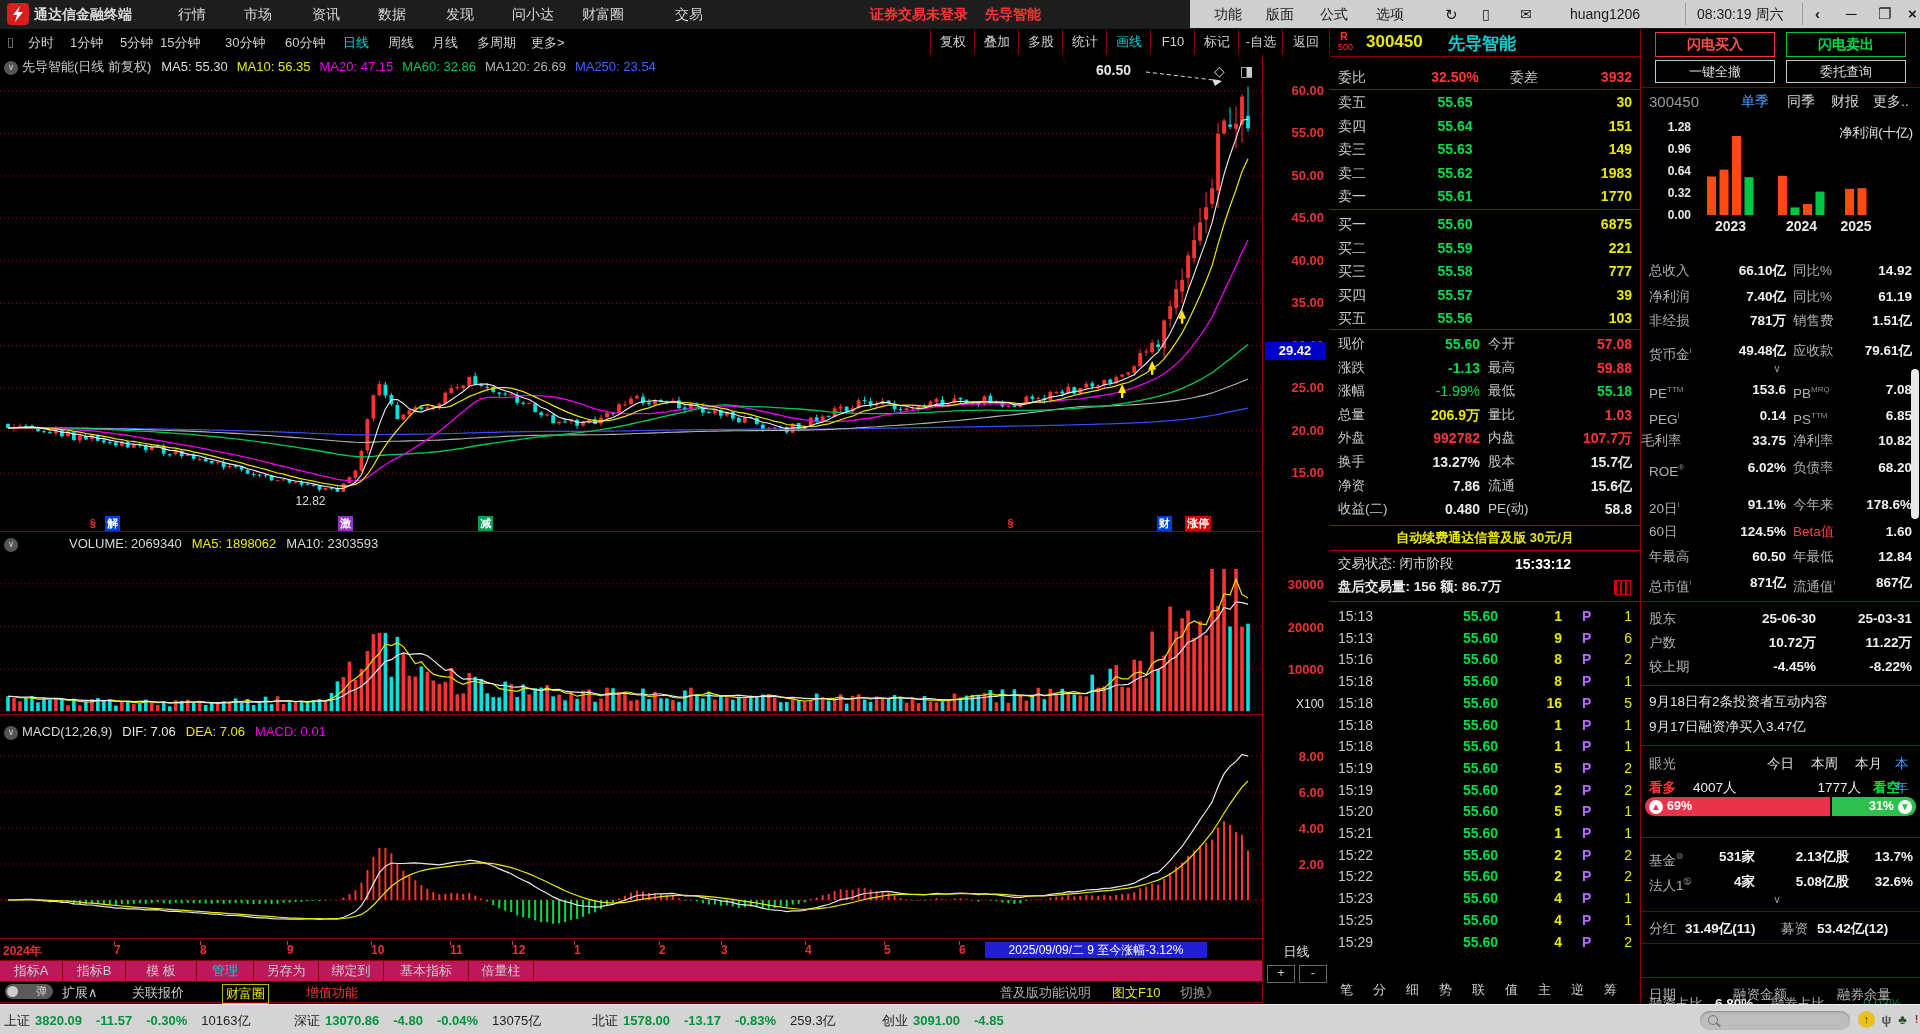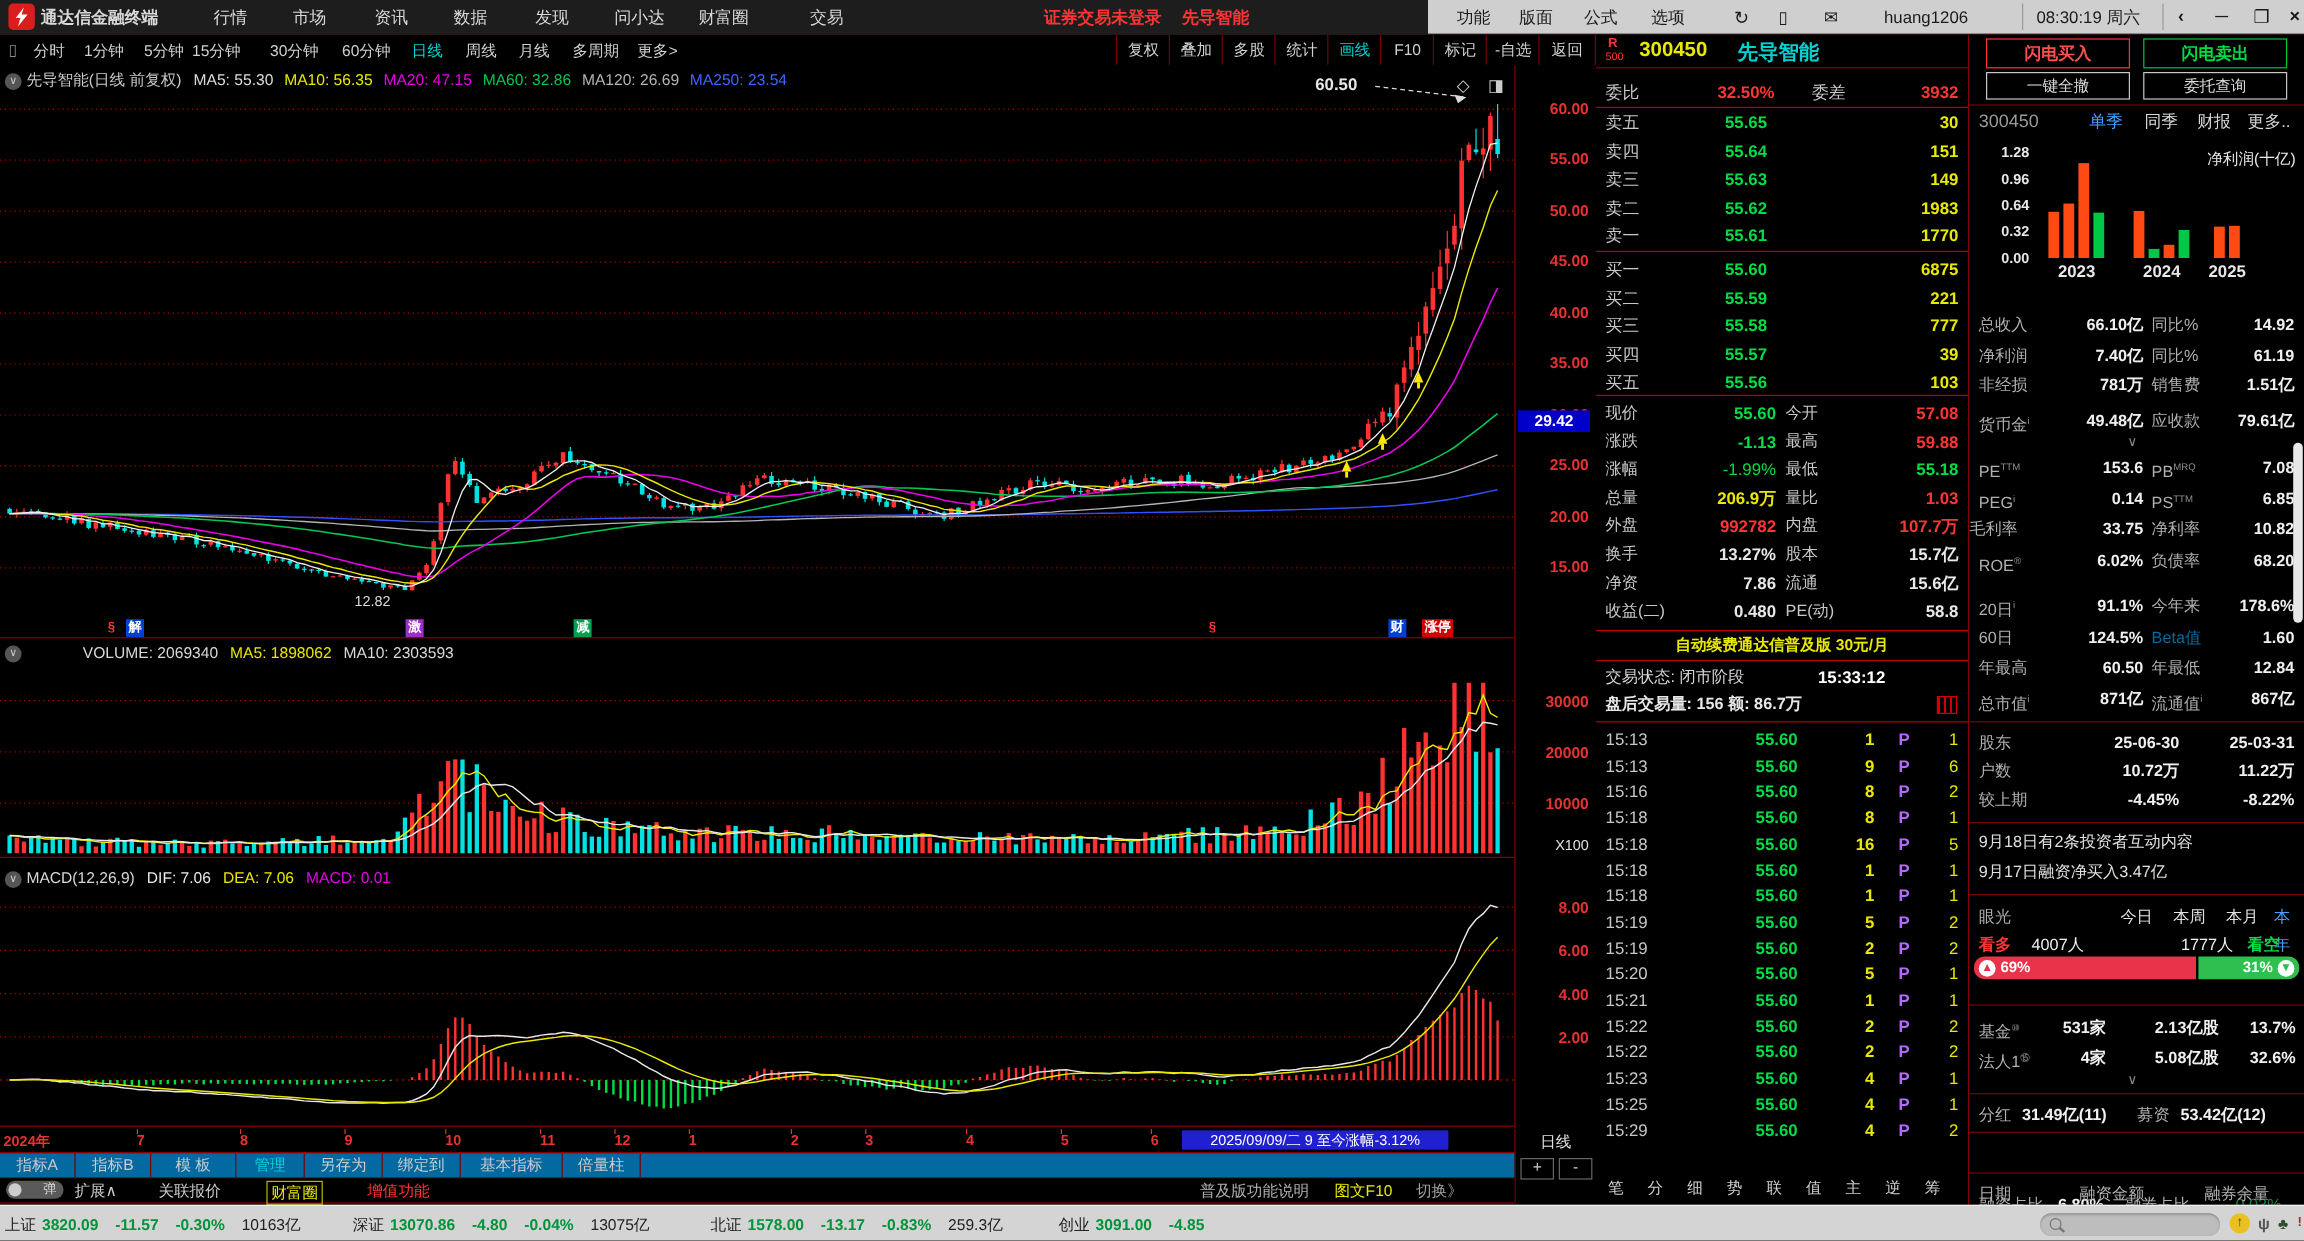--- a/index.html
+++ b/index.html
@@ -33,21 +33,21 @@
   
   #axis-col{position:absolute;left:1262px;top:55px;width:67px;height:885px;background:#000;border-left:1px solid #8a0000;border-right:1px solid #8a0000;}
   .axis-lbl{position:absolute;right:6px;font-size:13px;font-weight:bold;color:#e63232;}
   #price-marker{position:absolute;left:2px;width:60px;height:18px;background:#0000c8;color:#fff;font-size:13px;font-weight:bold;text-align:center;line-height:18px;}
   
   #xaxis{position:absolute;left:0;top:941px;width:1262px;height:19px;background:#000;border-bottom:1px solid #8a0000;}
   .month-lbl{position:absolute;top:2px;font-size:12px;font-weight:bold;color:#e63232;}
   #datebox{position:absolute;left:985px;top:1px;width:222px;height:16px;background:#2020d0;color:#fff;font-size:12px;text-align:center;line-height:16px;}
   #axis-foot{position:absolute;left:1262px;top:941px;width:67px;height:62px;background:#000;border-left:1px solid #8a0000;border-right:1px solid #8a0000;color:#e0e0e0;}
   .zoom-btn{position:absolute;top:24px;width:26px;height:16px;border:1px solid #666;color:#ccc;text-align:center;line-height:14px;font-size:13px;}
-  #tabs1{position:absolute;left:0;top:961px;width:1262px;height:20px;background:#0369a1;border-bottom:1px solid #8a0000;font-size:13px;color:#cccccc;}
+  #tabs1{position:absolute;left:0;top:961px;width:1262px;height:20px;background:#be185d;border-bottom:1px solid #8a0000;font-size:13px;color:#cccccc;}
   .tab1{position:absolute;top:0;height:20px;line-height:20px;text-align:center;border-right:1px solid #7a0000;}
   #tabs2{position:absolute;left:0;top:982px;width:1262px;height:20px;background:#000;border-bottom:1px solid #8a0000;font-size:13px;color:#cccccc;}
   .gold{color:#e8e800 !important;}
   .redtext{color:#ff3434 !important;}
   
   #mid-panel{position:absolute;left:1330px;top:29px;width:310px;height:975px;background:#000;border-right:1px solid #8a0000;overflow:hidden;font-size:14px;}
   .mrow{position:absolute;left:0;width:310px;height:22px;line-height:22px;}
   .c-red{color:#ff3434;}
   .c-grn{color:#00dc46;}
   .c-yel{color:#e8e800;}
@@ -1432,21 +1432,21 @@
       </div>
       <div class="rrow" style="top: 464px;">
         <span style="position: absolute; left: 8px; color: rgb(176, 176, 176);">20日<sup class="tiny">i</sup></span>
         <span style="position: absolute; left: 55px; width: 90px; text-align: right; color: rgb(240, 240, 240); font-weight: bold;">91.1%</span>
         <span style="position: absolute; left: 152px; color: rgb(176, 176, 176);">今年来</span>
         <span style="position: absolute; left: 185px; width: 86px; text-align: right; color: rgb(240, 240, 240); font-weight: bold;">178.6%</span>
       </div>
       <div class="rrow" style="top: 491px;">
         <span style="position: absolute; left: 8px; color: rgb(176, 176, 176);">60日</span>
         <span style="position: absolute; left: 55px; width: 90px; text-align: right; color: rgb(240, 240, 240); font-weight: bold;">124.5%</span>
-        <span style="position: absolute; left: 152px; color: #0369a1; text-align: right;">Beta值</span>
+        <span style="position: absolute; left: 152px; color: #ef4444; text-align: right;">Beta值</span>
         <span style="position: absolute; left: 185px; width: 86px; text-align: right; color: rgb(240, 240, 240); font-weight: bold;">1.60</span>
       </div>
       <div class="rrow" style="top: 516px;">
         <span style="position: absolute; left: 8px; color: rgb(176, 176, 176);">年最高</span>
         <span style="position: absolute; left: 55px; width: 90px; text-align: right; color: rgb(240, 240, 240); font-weight: bold;">60.50</span>
         <span style="position: absolute; left: 152px; color: rgb(176, 176, 176);">年最低</span>
         <span style="position: absolute; left: 185px; width: 86px; text-align: right; color: rgb(240, 240, 240); font-weight: bold;">12.84</span>
       </div>
       <div class="rrow" style="top: 542px;">
         <span style="position: absolute; left: 8px; color: rgb(176, 176, 176);">总市值<sup class="tiny">i</sup></span>

